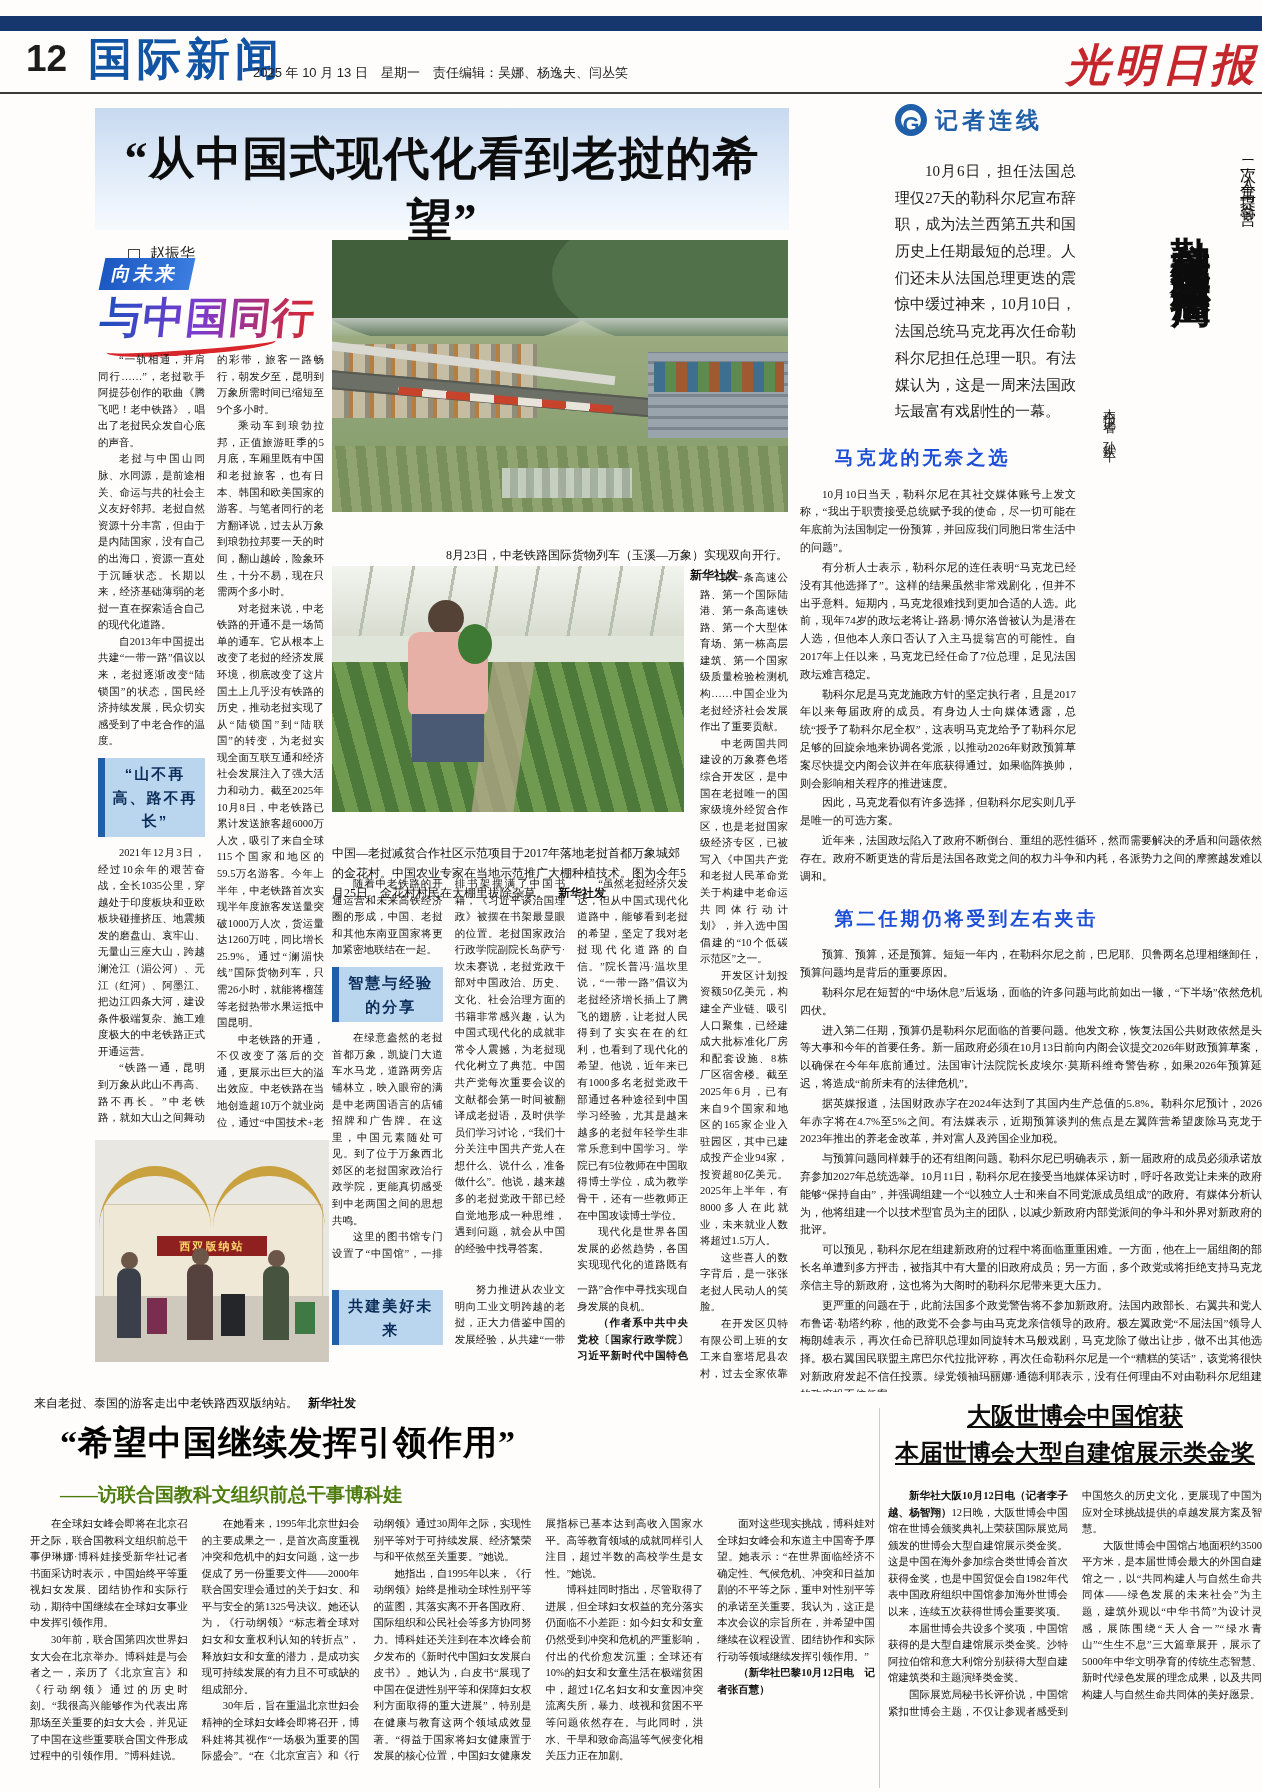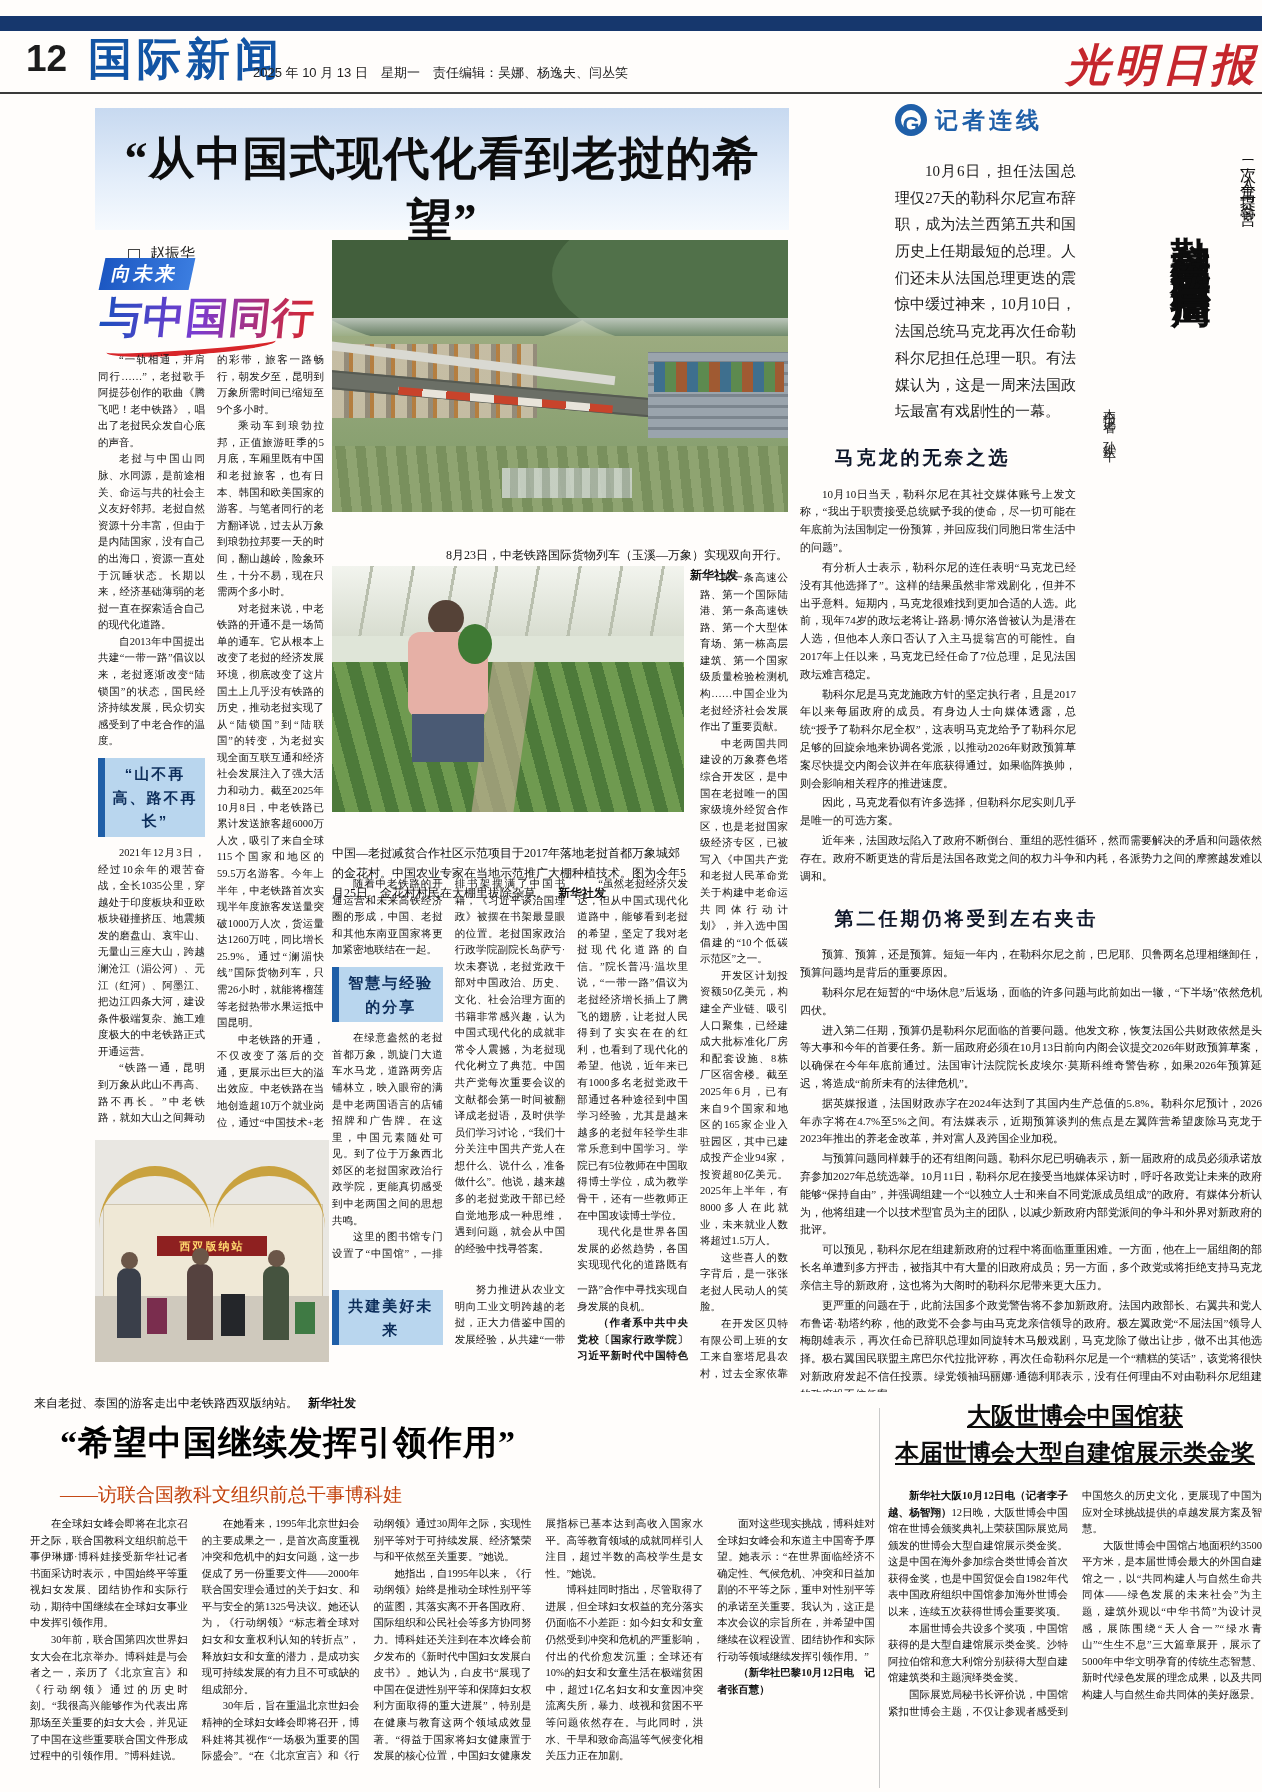--- a/index.html
+++ b/index.html
@@ -97,26 +97,26 @@
   .g-label{font-family:"Liberation Sans",sans-serif;font-weight:900;font-size:23px;color:#1f5fa8;
            letter-spacing:4px;vertical-align:middle;margin-left:8px;}
   .vblock{float:right;width:172px;height:684px;position:relative;margin:4px 0 8px 14px;}
   .kicker{position:absolute;right:4px;top:40px;writing-mode:vertical-rl;font-size:16px;letter-spacing:7px;color:#111;}
   .vtitle{position:absolute;right:44px;top:96px;writing-mode:vertical-rl;font-size:40px;font-weight:900;
           letter-spacing:5px;color:#0d0d0d;}
   .vreporter{position:absolute;left:10px;top:290px;writing-mode:vertical-rl;font-size:13px;letter-spacing:4px;color:#222;}
   .fr-intro{margin:14px 0 10px 95px;font-size:15px;line-height:1.78;text-indent:2em;text-align:justify;}
   #france .copy{font-size:11px;line-height:1.62;}
   #france .p{margin:0 0 2px 0;}
-  #france .subhead{background:none;border:none;font-size:19px;color:#0f172a;letter-spacing:3px;
+  #france .subhead{background:none;border:none;font-size:19px;color:#1d4ed8;letter-spacing:3px;
                    text-align:left;text-indent:1.5em;margin:14px 0 8px 0;}
   
   .bk-head{left:60px;top:1420px;width:470px;}
   .bk-headline{font-size:34px;font-weight:900;color:#000000;letter-spacing:1px;}
-  .bk-subtitle{font-size:19px;font-weight:normal;margin-top:16px;color:#c2410c;}
+  .bk-subtitle{font-size:19px;font-weight:bold;margin-top:16px;color:#4d7c0f;}
   .bk-body{left:30px;top:1516px;width:845px;height:272px;column-count:5;column-gap:14px;overflow:hidden;}
   .vdiv{left:879px;top:1408px;width:1px;height:380px;background:#c9c9c9;}
   
   .ex-head{left:888px;top:1398px;width:374px;text-align:center;font-weight:900;font-size:24px;line-height:1.55;color:#0d0d0d;text-decoration:underline;}
   .ex-body{left:888px;top:1488px;width:374px;height:300px;column-count:2;column-gap:14px;overflow:hidden;}
 </style>
 </head>
 <body>
 
 <div id="page">

